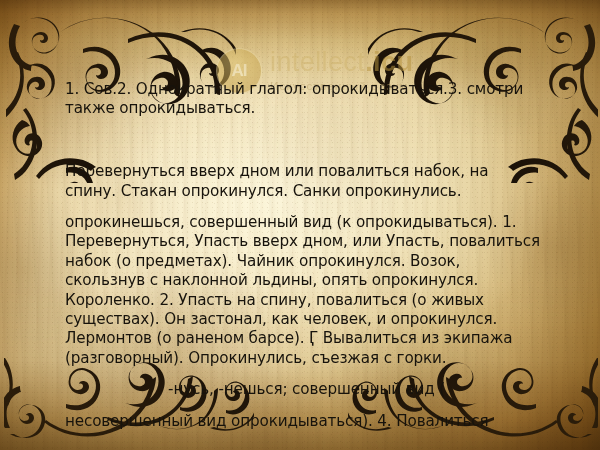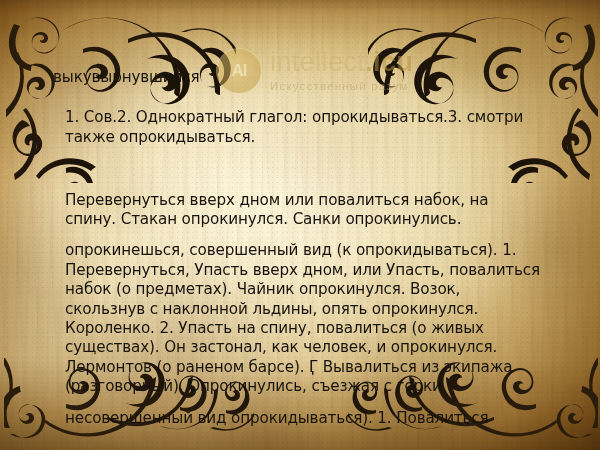--- a/index.html
+++ b/index.html
@@ -258,22 +258,22 @@
     <div id="wm-badge">
       <span>AI</span>
     </div>
     <div id="wm-text">
       <div id="wm-title"><span>intellect</span><b>.icu</b></div>
       <div id="wm-sub">Искусственный  разум</div>
     </div>
   </div>
 
   <div id="content">
-    <p class="headword">выкувырнувшийся</p>
     <p class="para">1. Сов.2. Однократный глагол: опрокидываться.3.   смотри  также опрокидываться.</p>
     <div class="gap"></div>
     <p class="para">Перевернуться вверх дном или повалиться набок, на спину. Стакан опрокинулся. Санки опрокинулись.</p>
     <p class="para">опрокинешься,  совершенный вид  (к опрокидываться). 1. Перевернуться, Упасть вверх дном, или Упасть, повалиться набок (о предметах). Чайник опрокинулся. Возок, скользнув с наклонной льдины, опять опрокинулся. Короленко. 2. Упасть на спину, повалиться (о живых существах). Он застонал, как человек, и опрокинулся. Лермонтов (о раненом барсе). Ӷ Вывалиться из экипажа (разговорный). Опрокинулись, съезжая с горки.</p>
-    <p class="para">несовершенный вид  опрокидываться). 1. Повалиться</p>
+    <p class="para indent-right">-нусь, -нешься; совершенный вид (</p>
+    <p class="para">несовершенный вид  опрокидываться). 4. Повалиться</p>
   </div>
 
   <div class="paper-vignette"></div>
 </div>
 
 </body></html>

